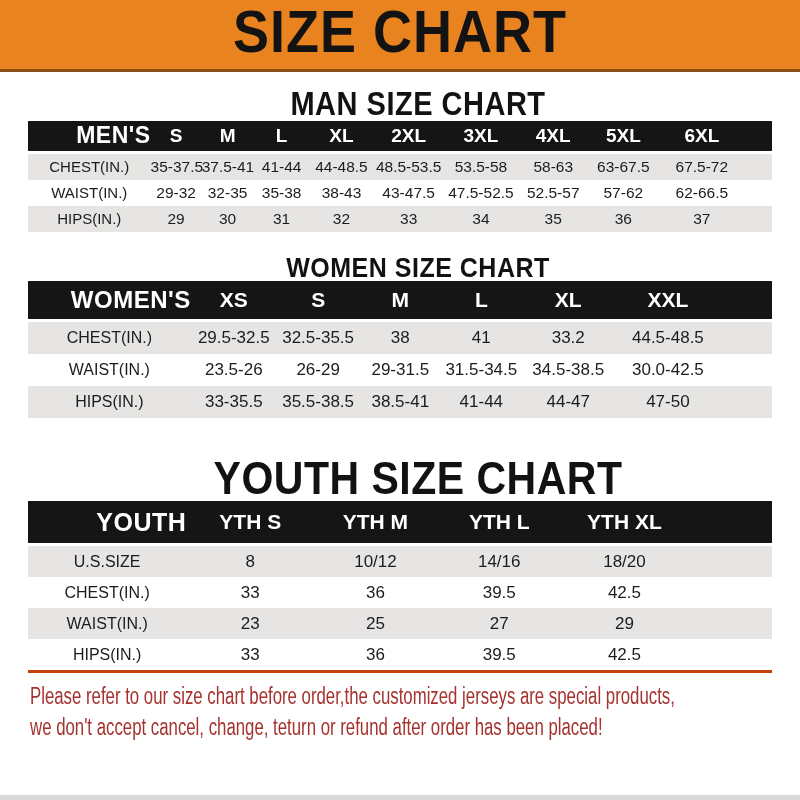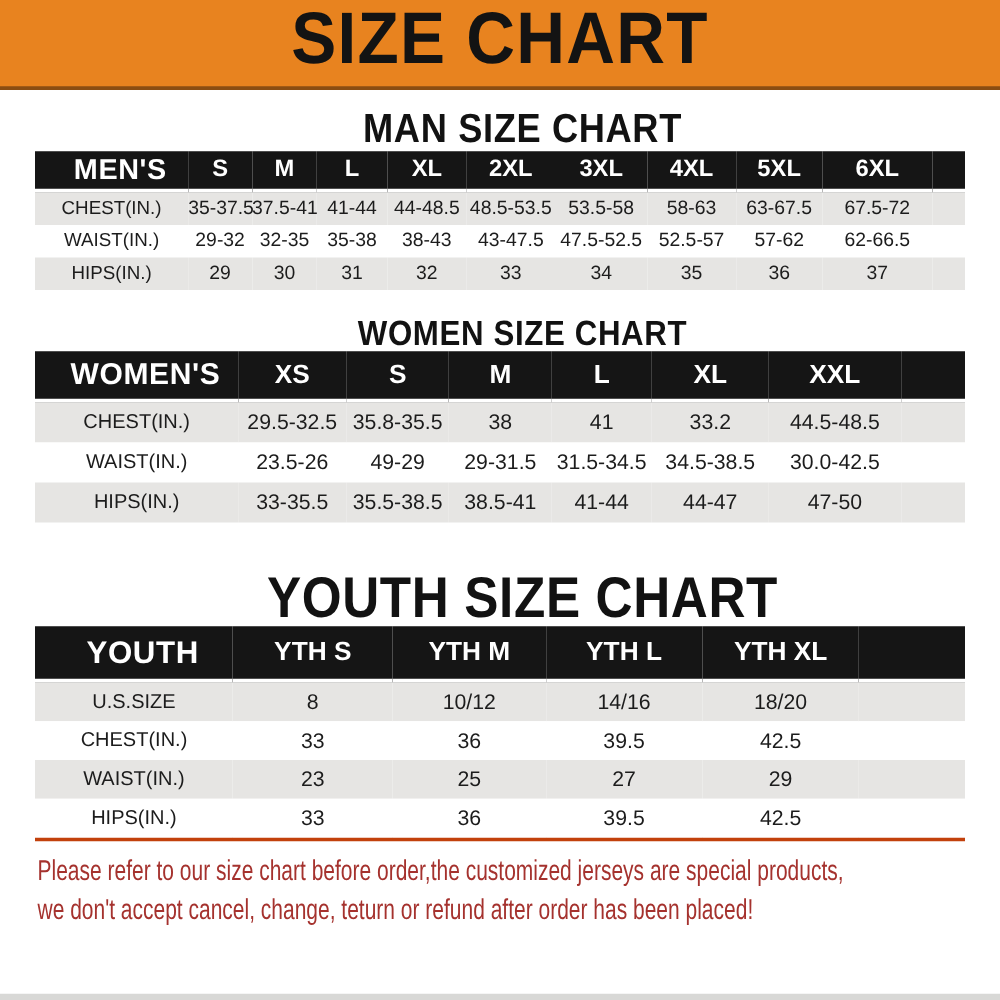--- a/index.html
+++ b/index.html
@@ -47,21 +47,21 @@
   .t-women{margin-top:19px;}
   .t-youth{margin-top:19px;border-bottom:3px solid #c2410c;}
   th,td{
     text-align:center;vertical-align:middle;padding:0;
     white-space:nowrap;font-weight:normal;
   }
   thead th{
     background:var(--header_bg);color:var(--header_text);
     border-bottom:3px solid #FFFFFF;font-weight:bold;
   }
-  thead th.corner{text-align:center;padding-left:14px;letter-spacing:0.5px;}
+  thead th.corner{text-align:right;padding-left:14px;letter-spacing:0.5px;}
   tbody tr:nth-child(odd) > *{background:var(--row_stripe);}
   tbody tr:nth-child(even) > *{background:#FFFFFF;}
   tbody th.rowlabel{font-weight:normal;}
   
   .t-men thead th{height:30px;font-size:19px;}
   .t-men thead th.corner{font-size:23px;}
   .t-men tbody th,.t-men tbody td{height:26px;font-size:15.5px;}
   .t-men tbody th.rowlabel{font-size:15px;}
   .t-men tr > *:nth-child(1){width:14.9%;}
   .t-men tr > *:nth-child(2){width:7.0%;}
@@ -191,31 +191,31 @@
         <th>L</th>
         <th>XL</th>
         <th>XXL</th>
         <th class="spacer"></th>
       </tr>
     </thead>
     <tbody>
       <tr>
         <th class="rowlabel">CHEST(IN.)</th>
         <td>29.5-32.5</td>
-        <td>35.8-35.5</td>
+        <td>32.5-35.5</td>
         <td>38</td>
         <td>41</td>
         <td>33.2</td>
         <td>44.5-48.5</td>
         <td class="spacer"></td>
       </tr>
       <tr>
         <th class="rowlabel">WAIST(IN.)</th>
         <td>23.5-26</td>
-        <td>49-29</td>
+        <td>26-29</td>
         <td>29-31.5</td>
         <td>31.5-34.5</td>
         <td>34.5-38.5</td>
         <td>30.0-42.5</td>
         <td class="spacer"></td>
       </tr>
       <tr>
         <th class="rowlabel">HIPS(IN.)</th>
         <td>33-35.5</td>
         <td>35.5-38.5</td>

